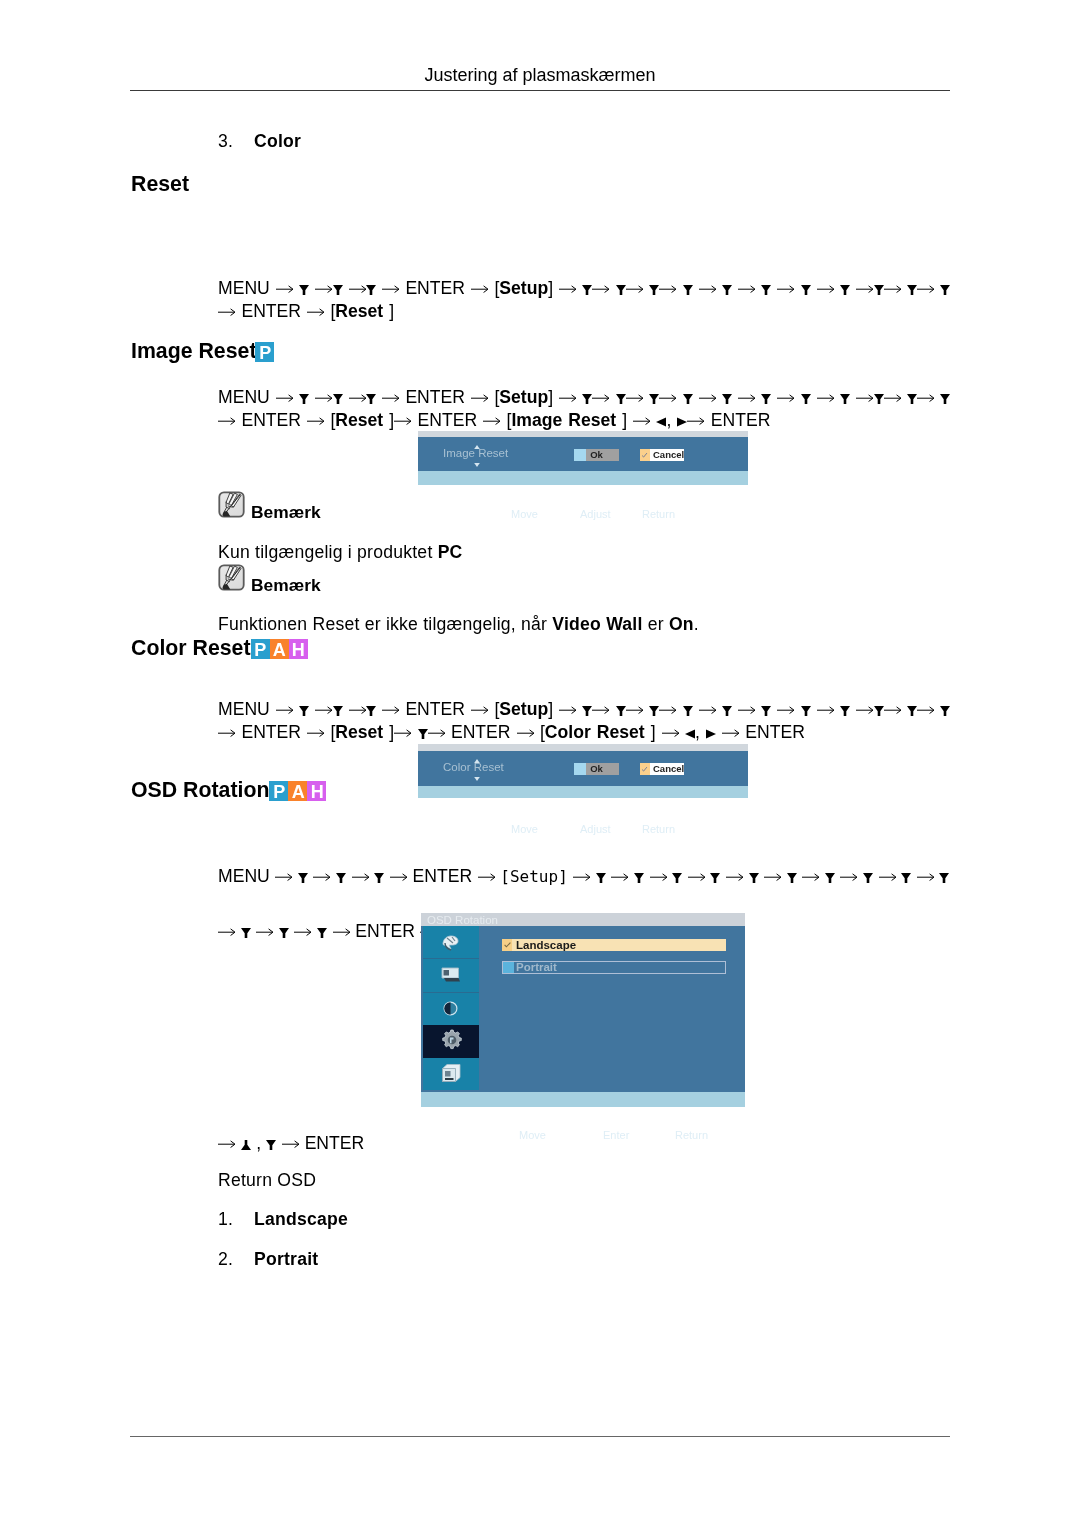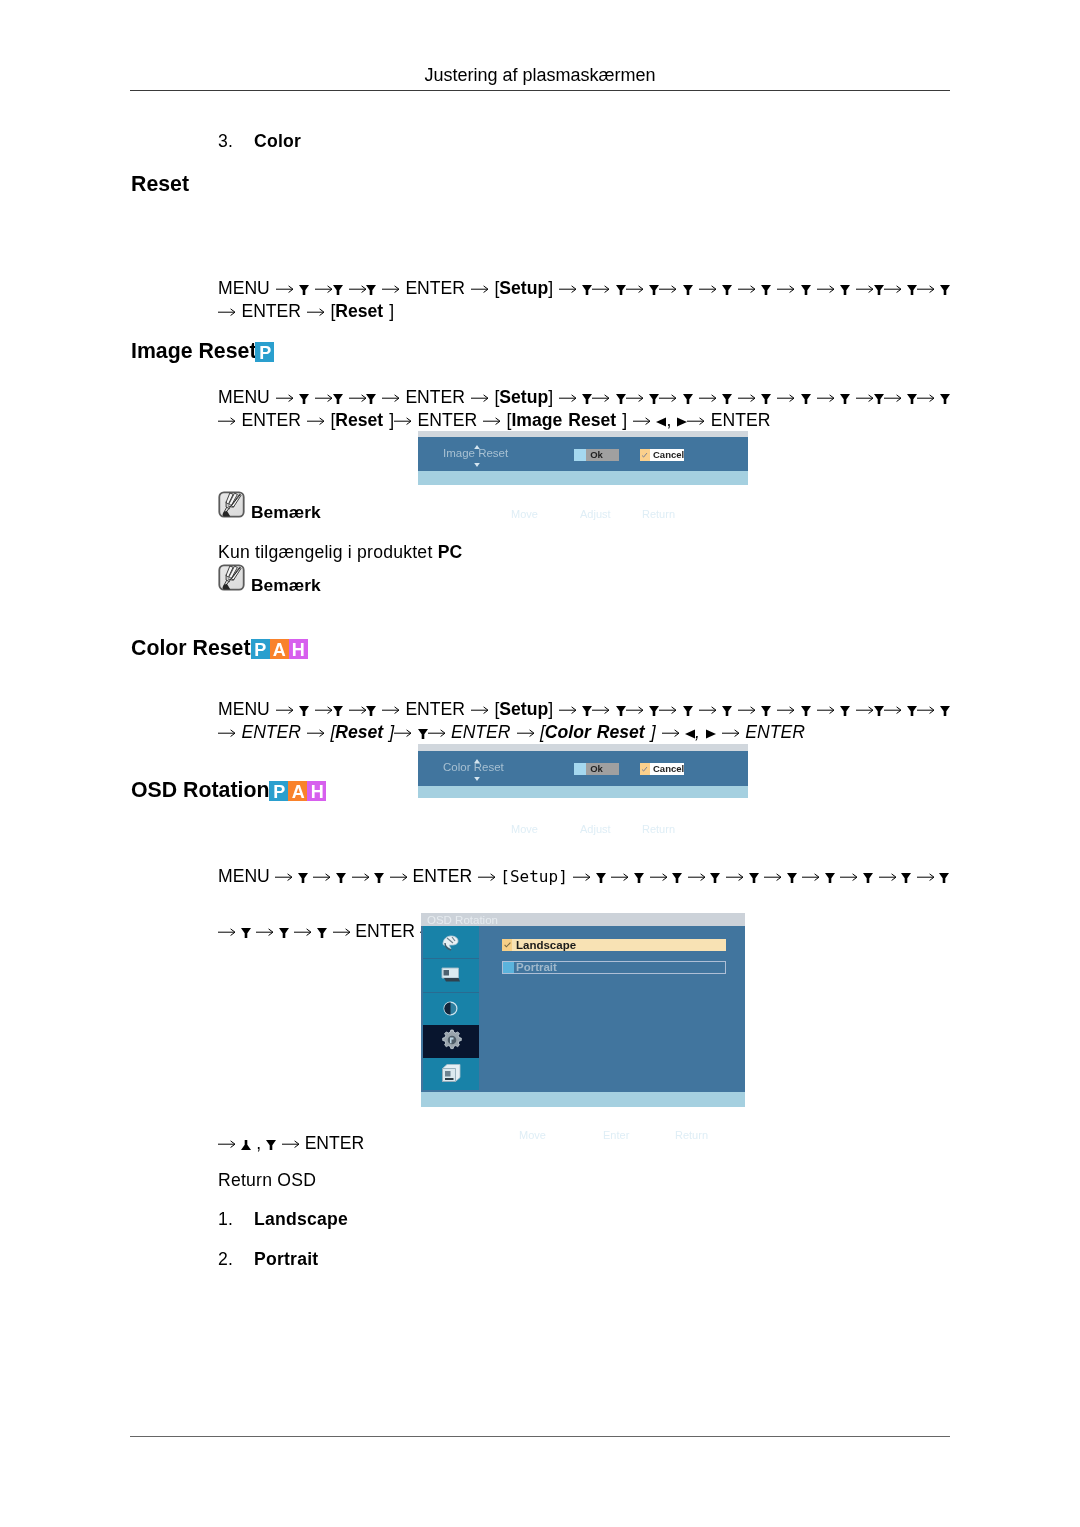--- a/index.html
+++ b/index.html
@@ -321,20 +321,21 @@
 
   <svg class="note" style="left:218px;top:491px;">
       <use href="#s-note"></use>
     </svg>
   <div class="bem" style="left:251px;top:502px;">Bemærk</div>
   <div class="ptxt" style="top:542px;"><span>Kun tilgængelig i produktet </span><b>PC</b></div>
   <svg class="note" style="left:218px;top:564px;">
       <use href="#s-note"></use>
     </svg>
   <div class="bem" style="left:251px;top:575px;">Bemærk</div>
+  <div class="ptxt" style="top:614px;"><span>Funktionen Reset er ikke tilgængelig, når </span><b>Video Wall</b><span> er </span><b>On</b><span>.</span></div>
   <div class="h1" style="top:636px;"><span>Color Reset</span><span class="tags" style="margin-left:0px"><span class="tag tagP">P</span><span class="tag tagA">A</span><span class="tag tagH">H</span></span></div>
   <div class="mline" style="top:698px;"><span>MENU</span> <svg class="ar">
         <use href="#s-ar"></use>
       </svg> <svg class="dn">
         <use href="#s-dn"></use>
       </svg> <svg class="ar">
         <use href="#s-ar"></use>
       </svg><svg class="dn">
         <use href="#s-dn"></use>
       </svg> <svg class="ar">
@@ -383,21 +384,21 @@
         <use href="#s-dn"></use>
       </svg><svg class="ar">
         <use href="#s-ar"></use>
       </svg> <svg class="dn">
         <use href="#s-dn"></use>
       </svg><svg class="ar">
         <use href="#s-ar"></use>
       </svg> <svg class="dn">
         <use href="#s-dn"></use>
       </svg></div>
-  <div class="mline" style="top:721px;font-style:italic;"><svg class="ar">
+  <div class="mline" style="top:721px;"><svg class="ar">
         <use href="#s-ar"></use>
       </svg> <span>ENTER</span> <svg class="ar">
         <use href="#s-ar"></use>
       </svg> <span>[</span><b>Reset</b><span> ]</span><svg class="ar">
         <use href="#s-ar"></use>
       </svg> <svg class="dn">
         <use href="#s-dn"></use>
       </svg><svg class="ar">
         <use href="#s-ar"></use>
       </svg> <span>ENTER</span> <svg class="ar">

